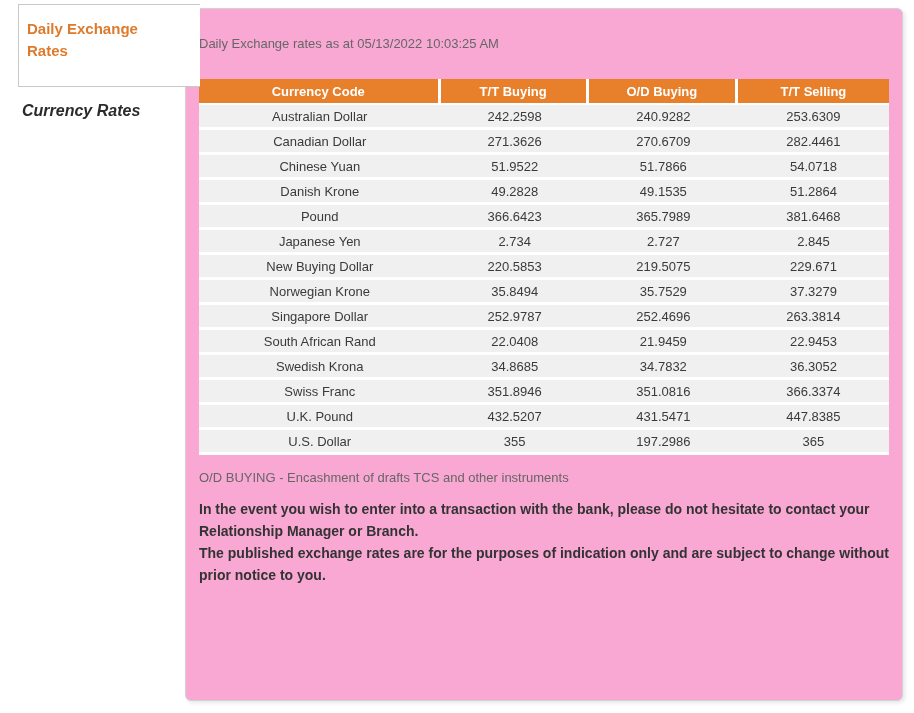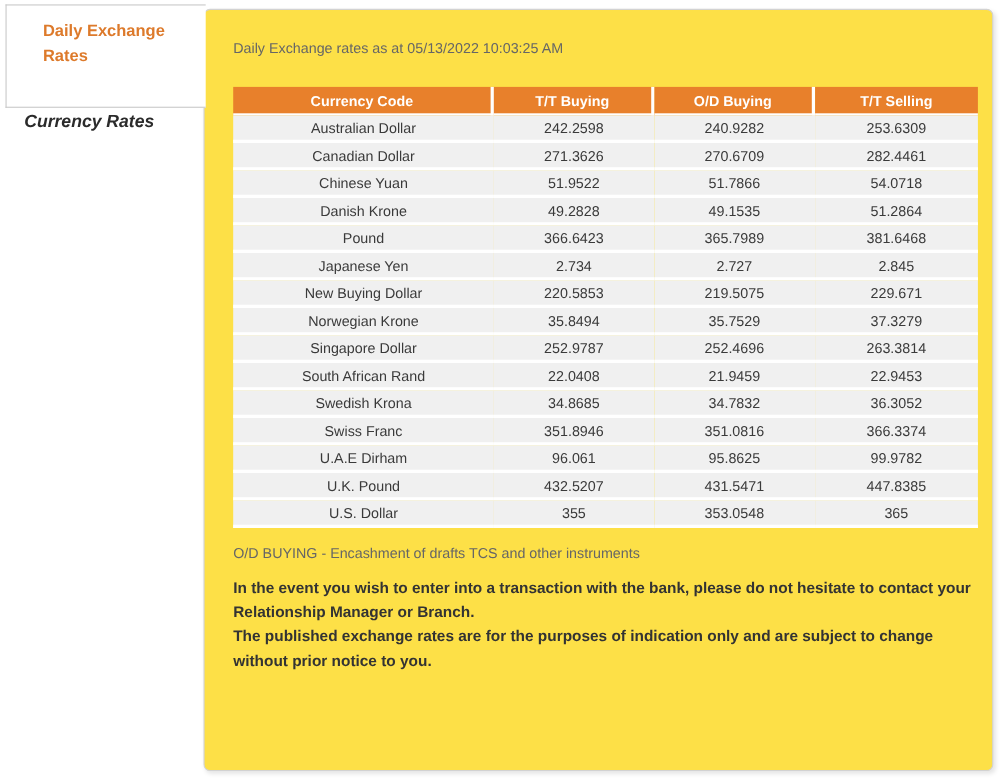--- a/index.html
+++ b/index.html
@@ -12,29 +12,29 @@
   }
   *{box-sizing:border-box;margin:0;padding:0;}
   html,body{background:#ffffff;}
   body{
     width:914px;height:713px;position:relative;overflow:hidden;
     font-family:"Liberation Sans",sans-serif;
   }
   
   .panel{
     position:absolute;left:185px;top:8px;width:718px;height:693px;
-    background:#fde047;border:1px solid var(--border);border-radius:6px;
+    background:#f9a8d4;border:1px solid var(--border);border-radius:6px;
     box-shadow:2px 2px 4px rgba(0,0,0,0.10);
-    padding:0 13px 0 26px;z-index:1;
+    padding:0 13px 0 13px;z-index:1;
   }
   
   .tab-active{
-    position:absolute;left:5px;top:4px;width:182px;height:94px;
+    position:absolute;left:18px;top:4px;width:182px;height:83px;
     background:#fff;border:1px solid #c9c9c9;border-right:none;
-    z-index:2;padding:13px 18px 0 33px;cursor:pointer;
+    z-index:2;padding:13px 18px 0 8px;cursor:pointer;
   }
   .tab-active .lbl{
     color:var(--tab-orange);font-weight:bold;font-size:15px;line-height:22px;
   }
   .tab-inactive{
     position:absolute;left:5px;top:82px;width:181px;height:50px;
     padding:19px 0 0 17px;z-index:2;cursor:pointer;
   }
   .tab-inactive .lbl{
     color:#2b2b2b;font-weight:bold;font-size:16px;line-height:20px;font-style:italic;
@@ -156,35 +156,29 @@
           <td>34.7832</td>
           <td>36.3052</td>
         </tr>
         <tr>
           <td>Swiss Franc</td>
           <td>351.8946</td>
           <td>351.0816</td>
           <td>366.3374</td>
         </tr>
         <tr>
-          <td>U.A.E Dirham</td>
-          <td>96.061</td>
-          <td>95.8625</td>
-          <td>99.9782</td>
-        </tr>
-        <tr>
           <td>U.K. Pound</td>
           <td>432.5207</td>
           <td>431.5471</td>
           <td>447.8385</td>
         </tr>
         <tr>
           <td>U.S. Dollar</td>
           <td>355</td>
-          <td>353.0548</td>
+          <td>197.2986</td>
           <td>365</td>
         </tr>
       </tbody>
   </table>
 
   <div class="od-note">O/D BUYING - Encashment of drafts TCS and other instruments</div>
 
   <div class="disclaimer">
     <div>In the event you wish to enter into a transaction with the bank, please do not hesitate to contact your Relationship Manager or Branch.</div>
     <div>The published exchange rates are for the purposes of indication only and are subject to change without prior notice to you.</div>

